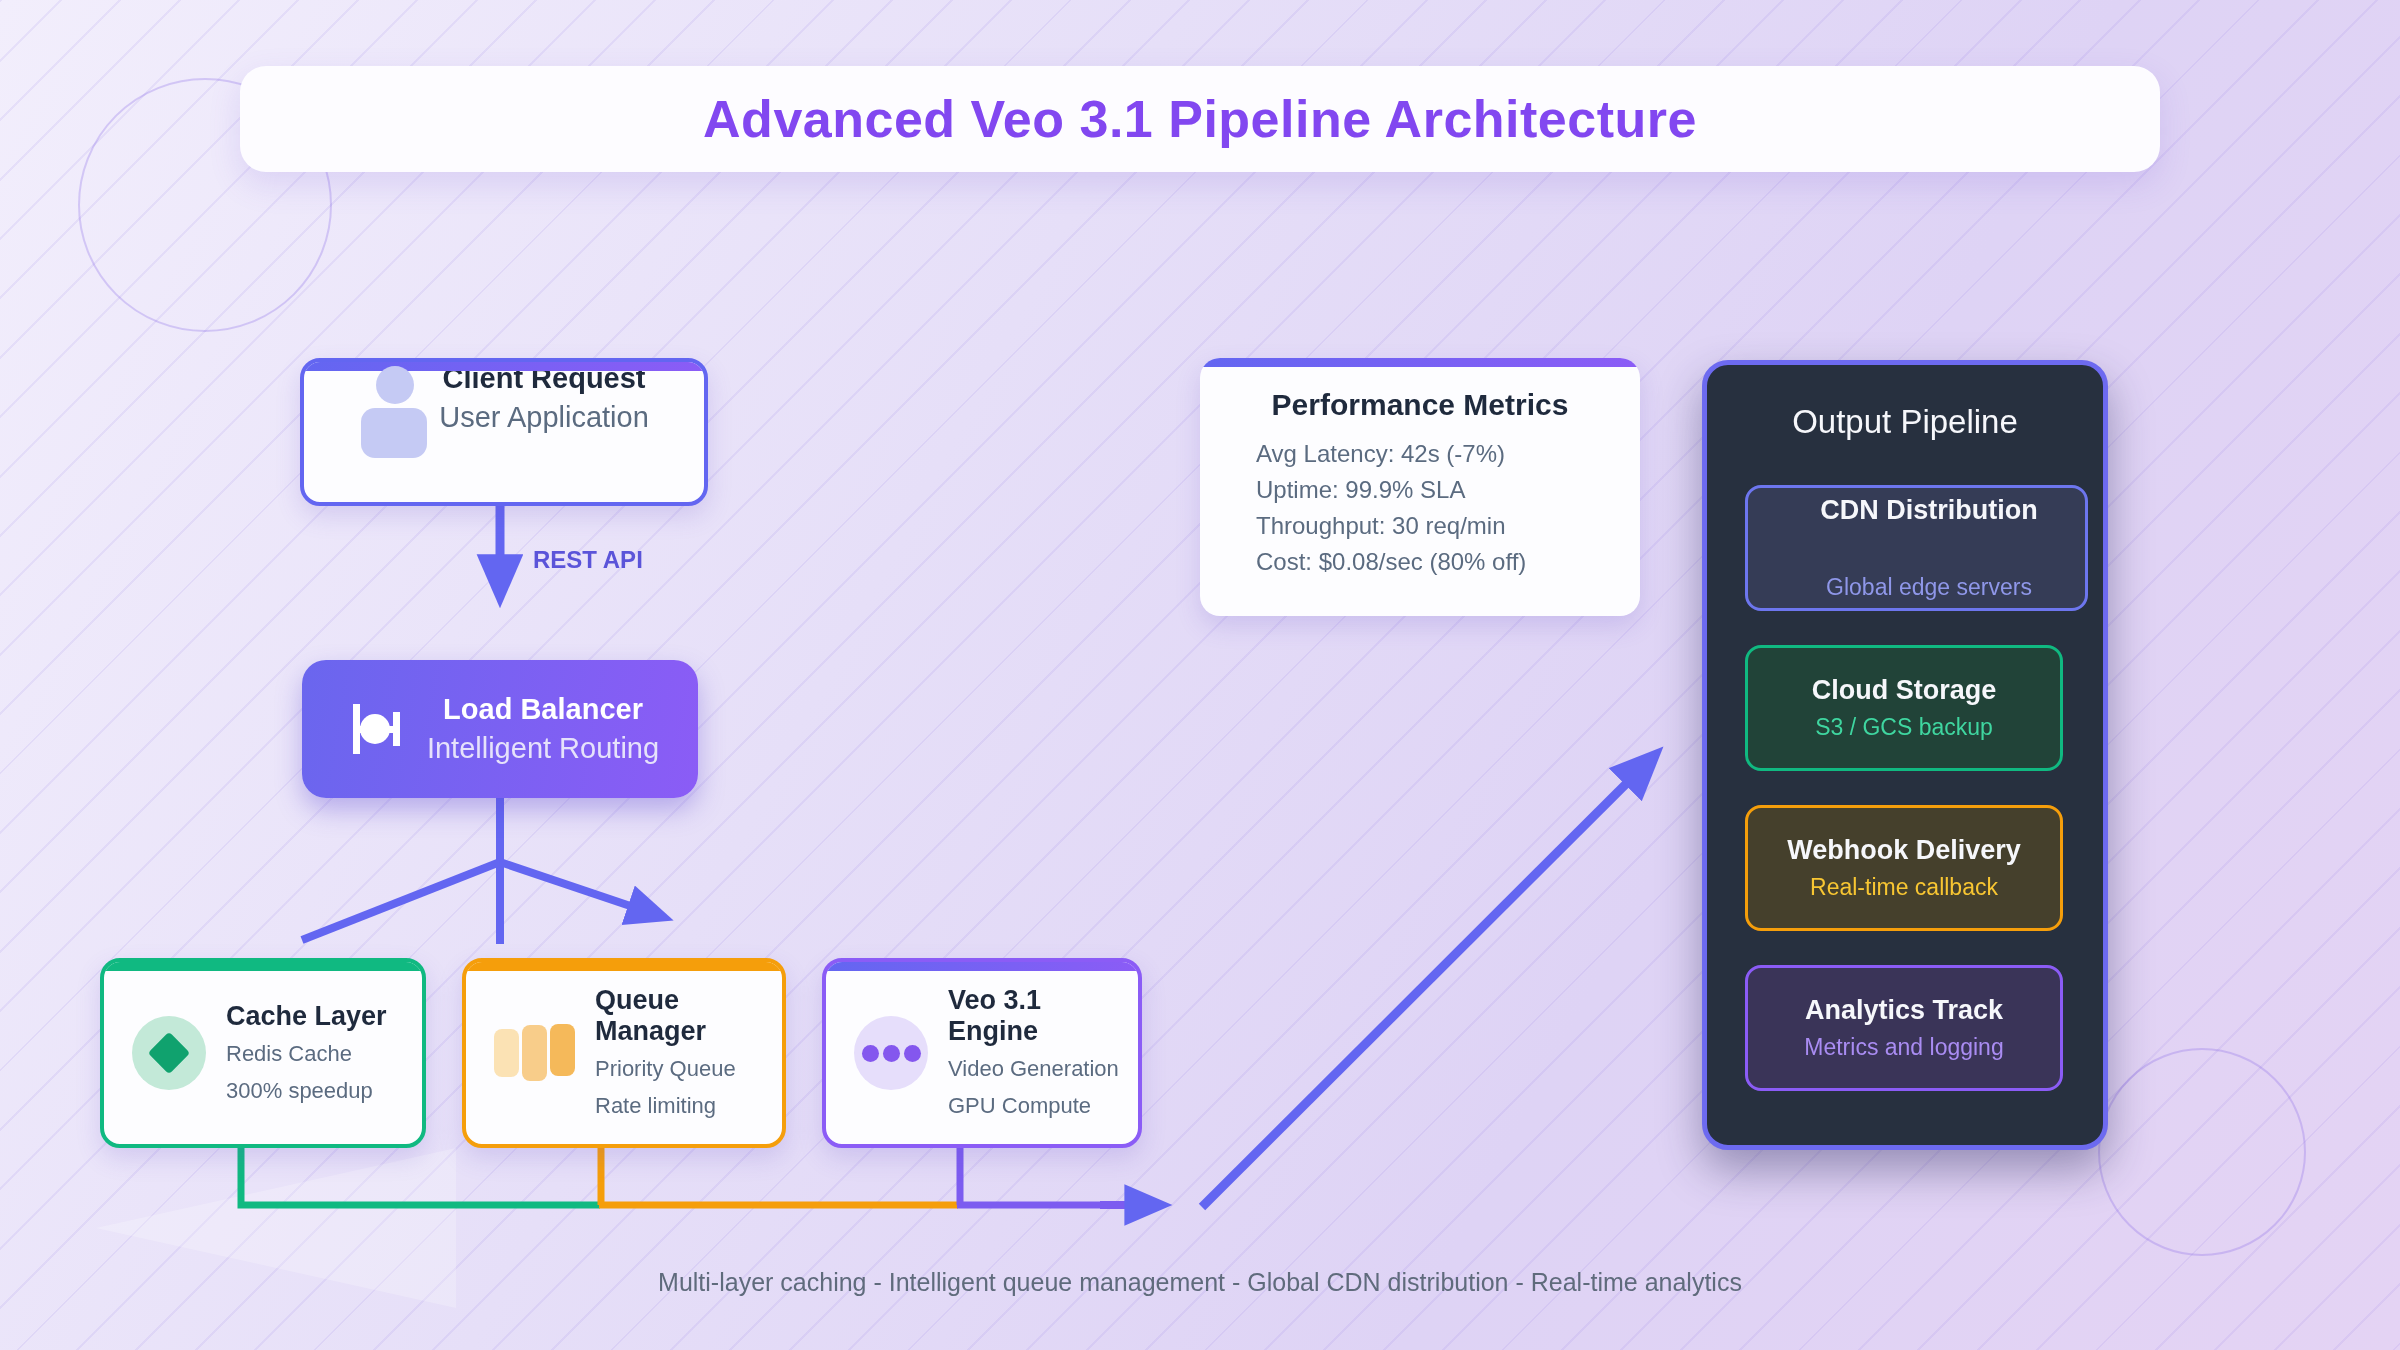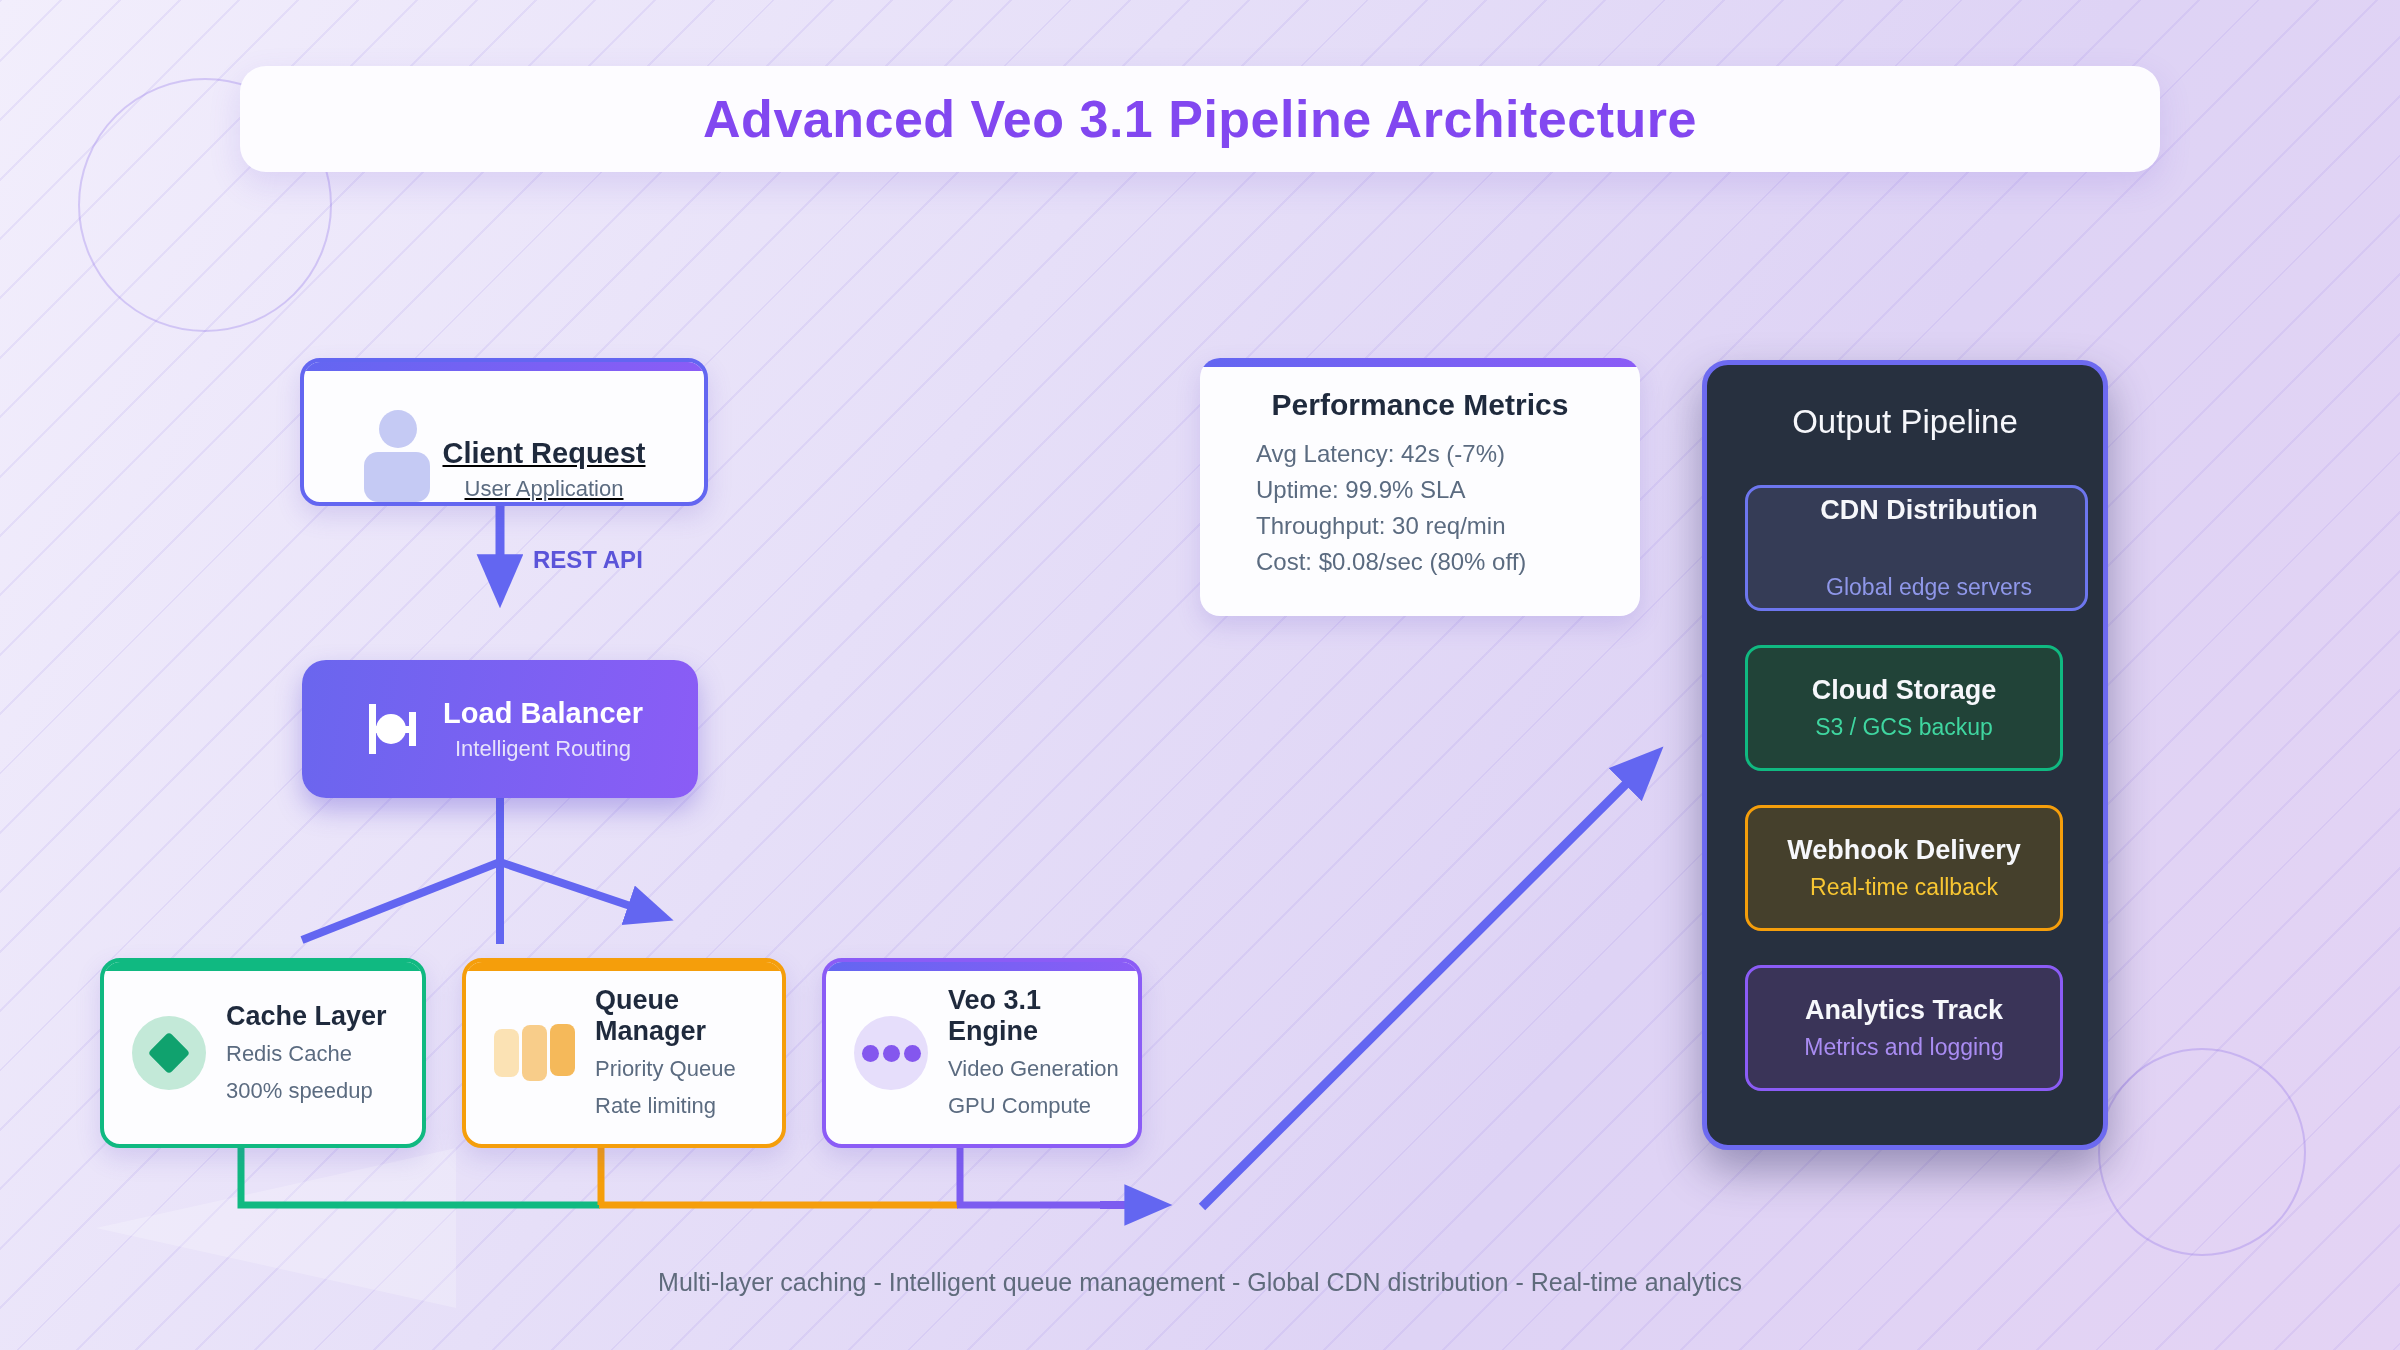--- a/index.html
+++ b/index.html
@@ -33,23 +33,23 @@
         box-shadow:0 10px 24px rgba(100,80,200,0.18);overflow:hidden;}
   .accent{position:absolute;top:0;left:0;right:0;height:9px;}
   .acc-purple{background:linear-gradient(90deg,#6366f1,#8b5cf6);}
   .acc-green{background:#10b981;}
   .acc-orange{background:#f59e0b;}
   .b-indigo{border:4px solid #6366f1;}
   .b-green{border:4px solid #10b981;}
   .b-orange{border:4px solid #f59e0b;}
   .b-violet{border:4px solid #8b5cf6;}
   .node-title{font-size:29px;font-weight:bold;color:#1f2a3d;}
-  .node-sub{font-size:22px;color:#5b6b80;}
-  
-  .client{left:300px;top:358px;width:400px;height:140px;display:flex;align-items:flex-end;justify-content:center;gap:10px;text-decoration:underline;}
+  .node-sub{font-size:29px;color:#5b6b80;}
+  
+  .client{left:300px;top:358px;width:400px;height:140px;display:flex;align-items:flex-start;justify-content:center;gap:10px;}
   .person{position:relative;width:70px;height:96px;flex:0 0 auto;}
   .person .head{position:absolute;left:17px;top:4px;width:38px;height:38px;border-radius:50%;background:#c5caf4;}
   .person .body{position:absolute;left:2px;top:46px;width:66px;height:50px;border-radius:14px;background:#c5caf4;}
   .stack{display:flex;flex-direction:column;align-items:center;gap:6px;}
   .stack.left{align-items:flex-start;}
   
   .lb{position:absolute;left:302px;top:640px;width:396px;height:138px;border-radius:24px;z-index:2;
       background:linear-gradient(100deg,#6a66ee 0%,#8b5cf6 100%);
       box-shadow:0 12px 26px rgba(90,70,210,0.35);
       display:flex;align-items:center;justify-content:center;gap:8px;margin-top:20px;}

